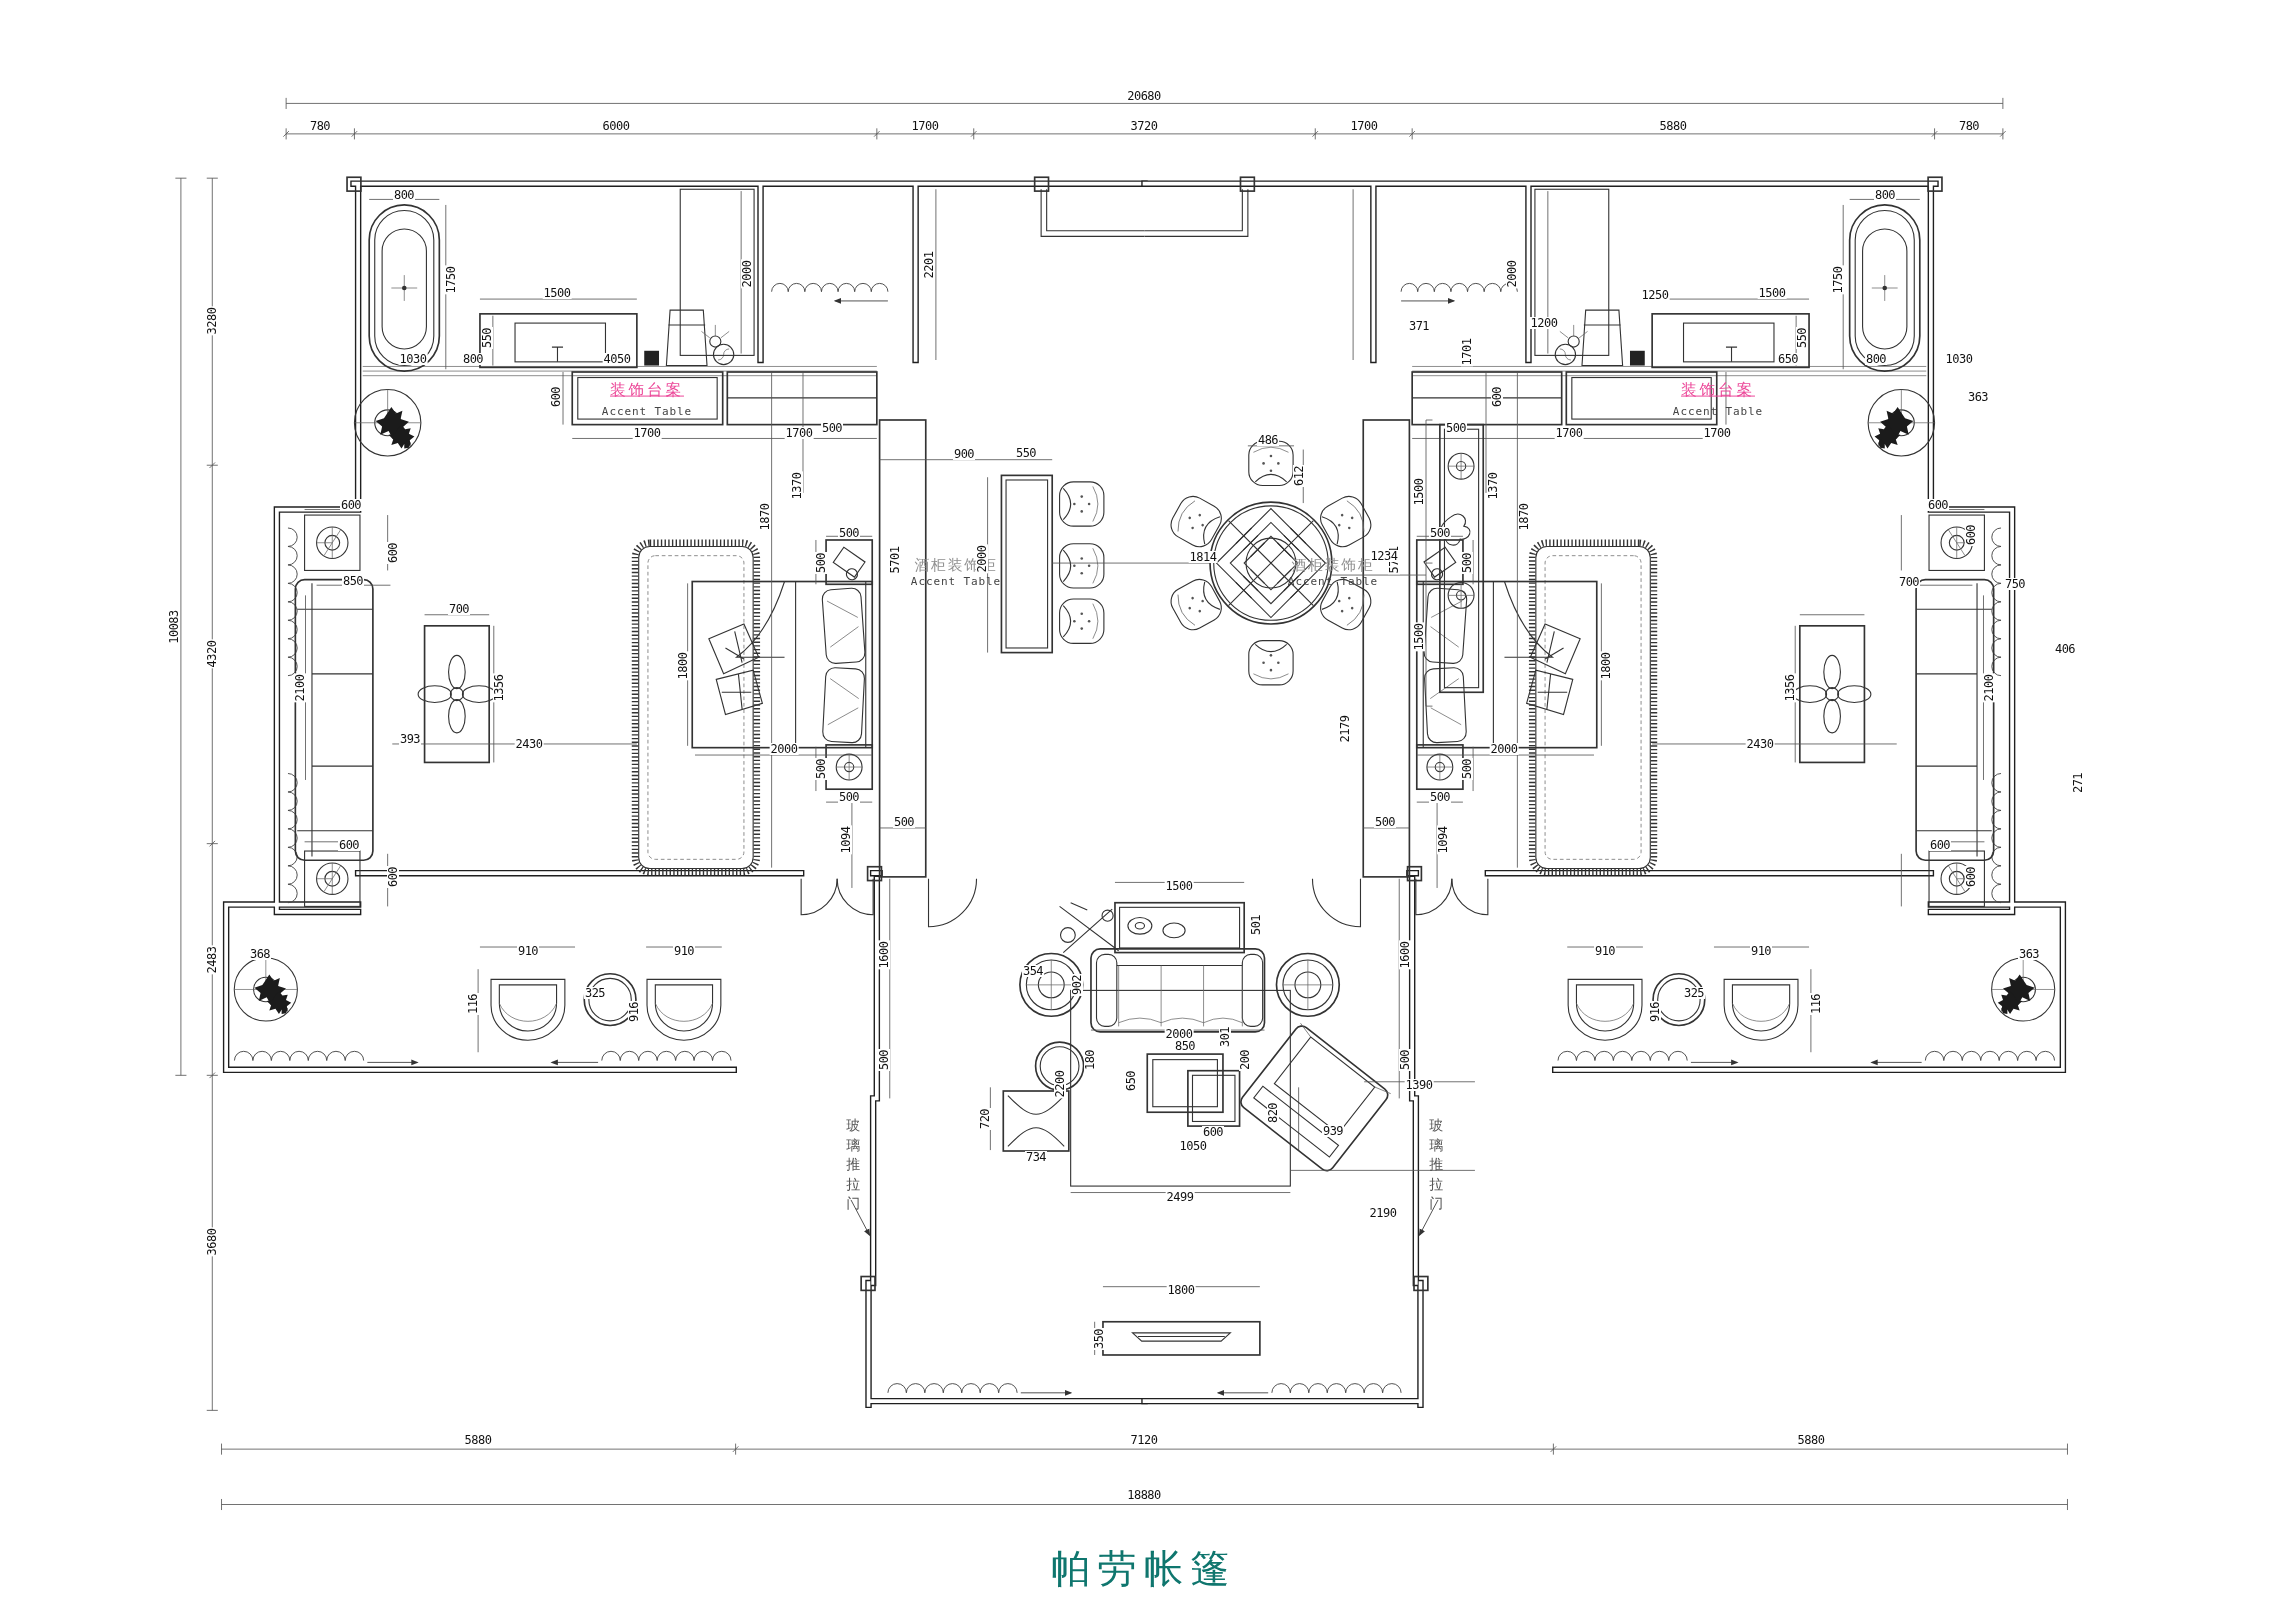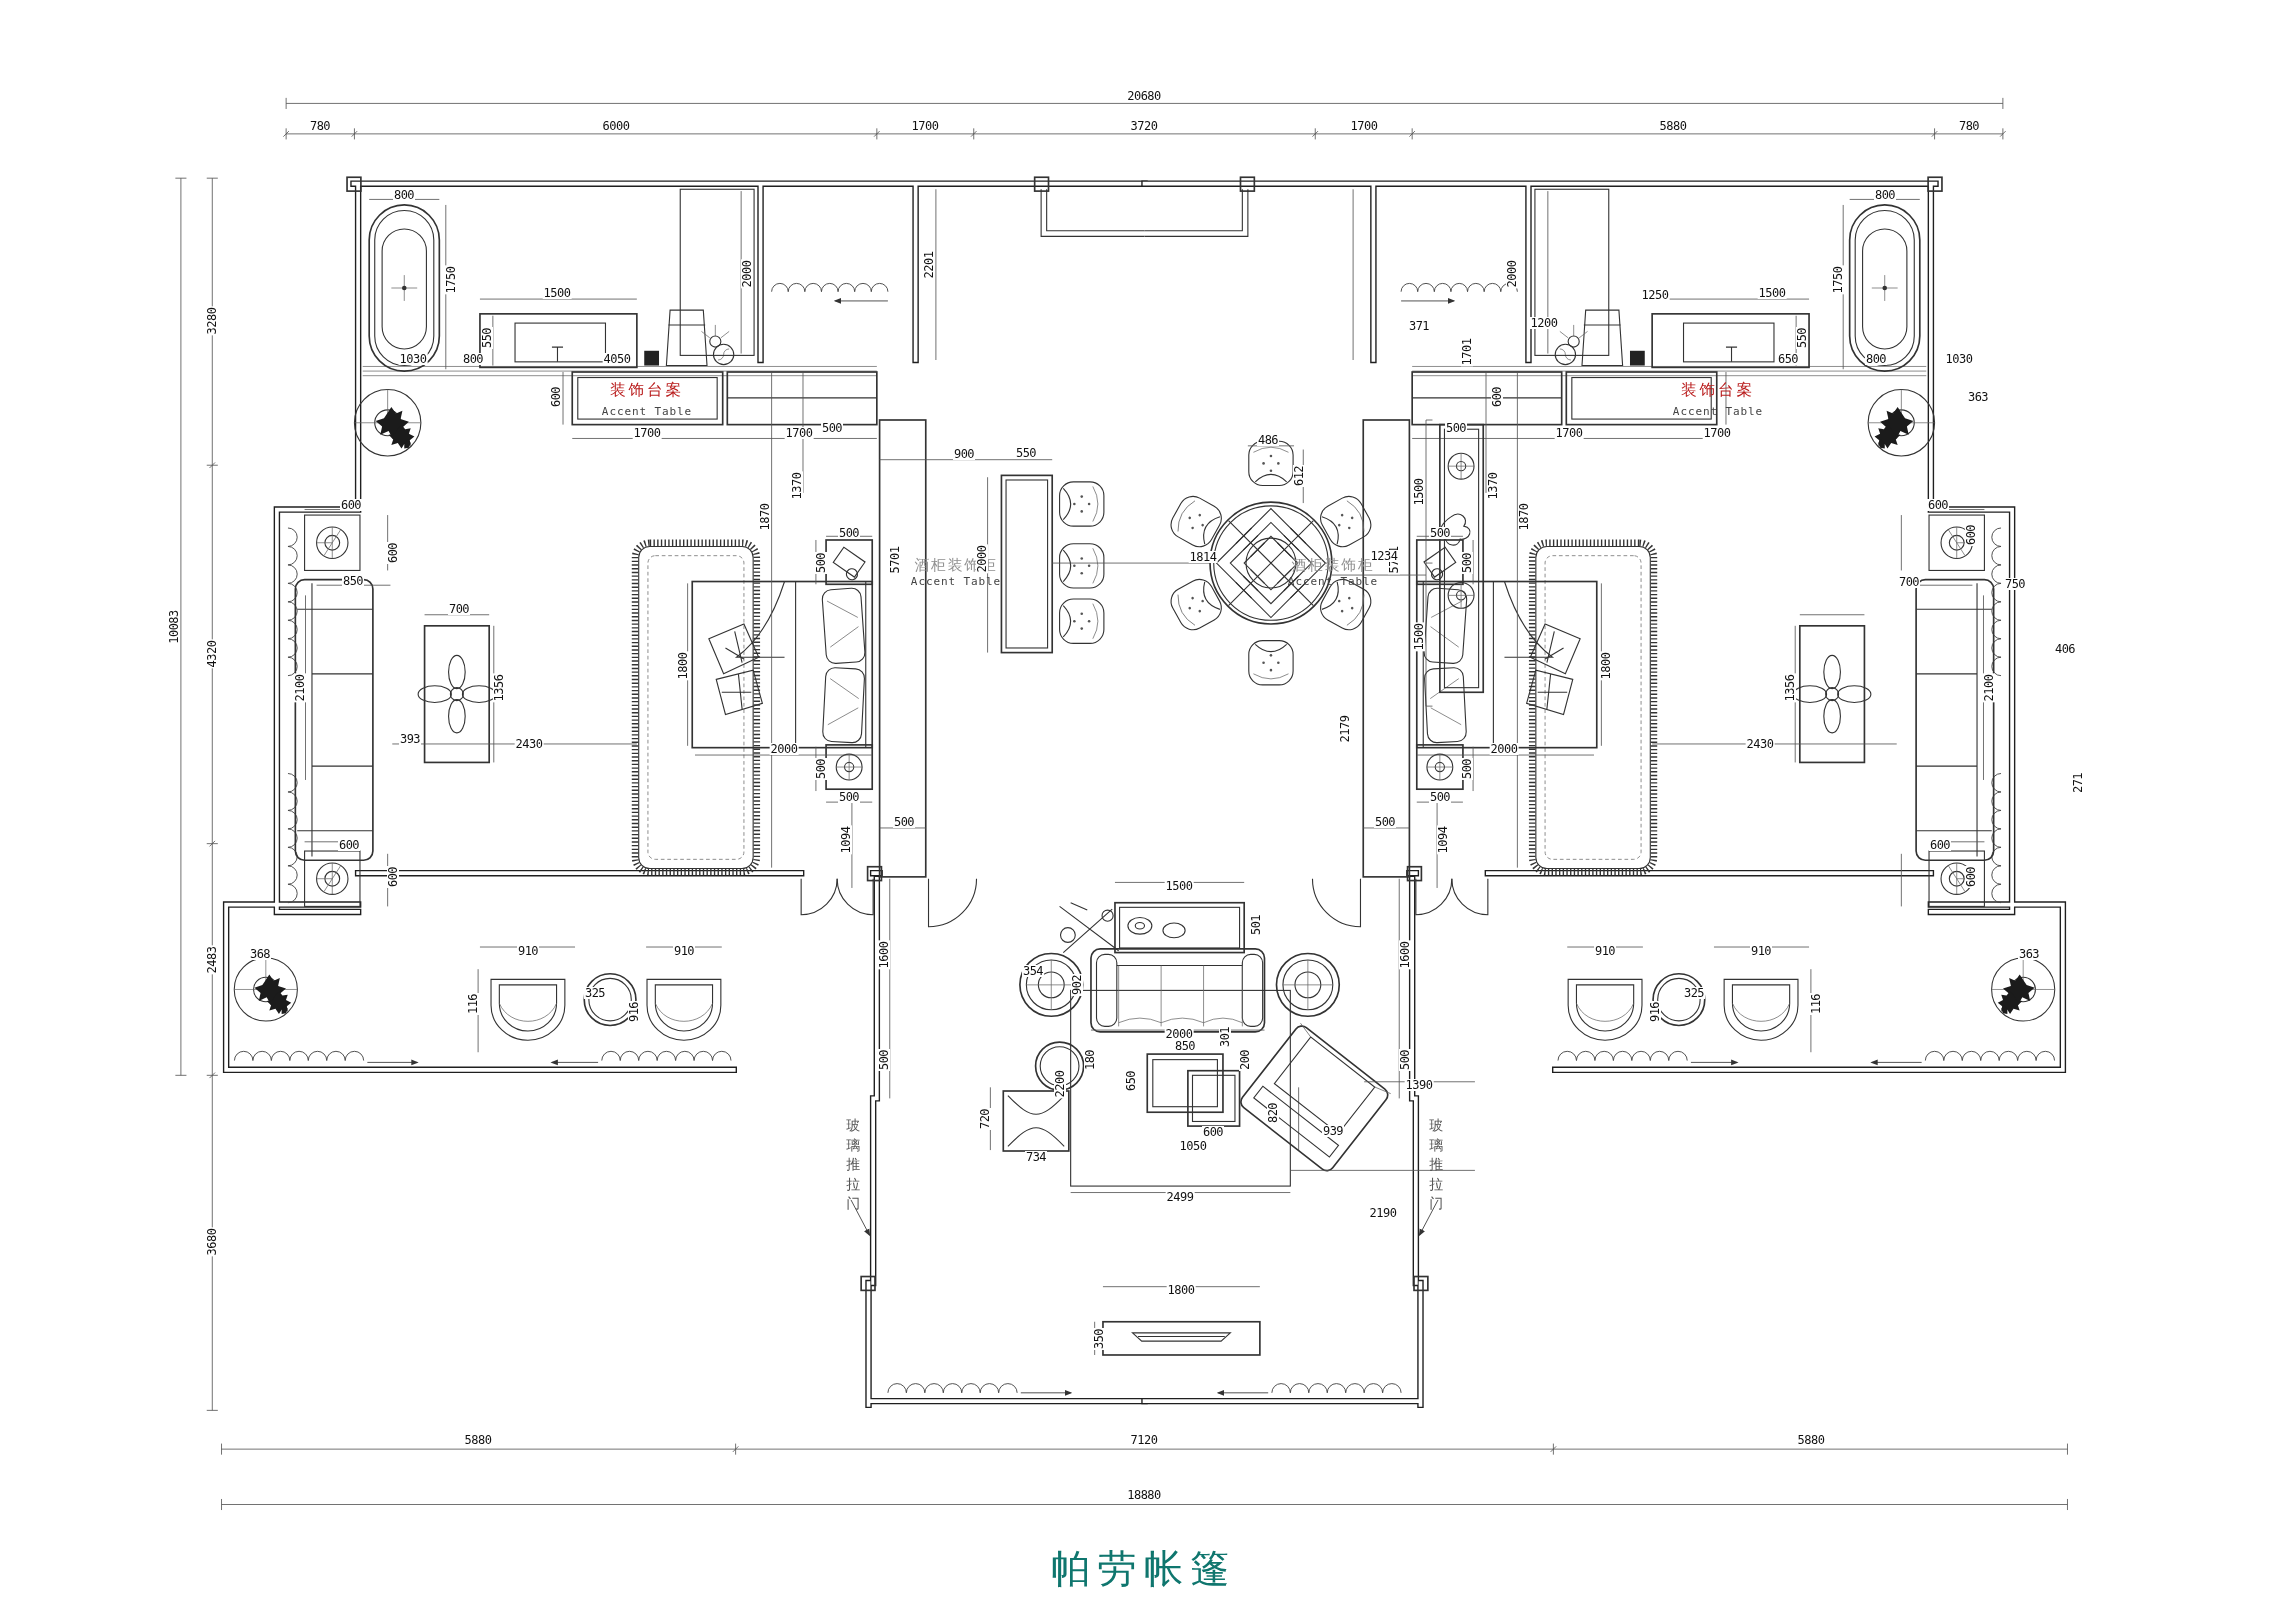--- a/index.html
+++ b/index.html
@@ -3,21 +3,21 @@
 <meta charset="utf-8">
 <style>
   html,body{margin:0;padding:0;background:#e8e8e8;}
   .sheet{position:relative;width:2289px;height:1619px;background:#ffffff;overflow:hidden;
          font-family:"DejaVu Sans", sans-serif;padding-left:24px;}
   .sheet svg{position:absolute;left:0;top:0;}
   #labels{position:absolute;left:0;top:0;width:100%;height:100%;}
   .lb{position:absolute;transform:translate(-50%,-50%);background:#fff;padding:0 0.9px;
       font:12px/1 "DejaVu Sans Mono",monospace;color:#111;white-space:nowrap;letter-spacing:-0.5px;}
   .lb.v{transform:translate(-50%,-50%) rotate(-90deg);}
-  .lb.cn{font:15.7px/1.2 "DejaVu Sans",sans-serif;color:#b91c1c;letter-spacing:2.8px;background:transparent;}
+  .lb.cn{font:15.7px/1.2 "DejaVu Sans",sans-serif;color:#ec4899;letter-spacing:2.8px;background:transparent;text-decoration:underline;}
   .lb.cnl{font:14.8px/1.2 "DejaVu Sans",sans-serif;color:#8f8f8f;letter-spacing:1.8px;background:transparent;}
   .lb.en{font:11px/1 "DejaVu Sans Mono",monospace;color:#444;letter-spacing:0.9px;background:transparent;}
   .lb.cnv{font:14px/1.4 "DejaVu Sans",sans-serif;color:#555;width:14.8px;white-space:normal;
           text-align:center;background:transparent;}
   #title{position:absolute;left:1144px;top:1569px;transform:translate(-50%,-50%);
          font:39px "DejaVu Serif",serif;color:#0f766e;letter-spacing:7.4px;}
   
   .wo{stroke:#1f1f1f;stroke-width:7;fill:none;stroke-linecap:square;}
   .wi{stroke:#ffffff;stroke-width:4;fill:none;stroke-linecap:square;}
   .f{stroke:#333;stroke-width:1.2;fill:none;}

